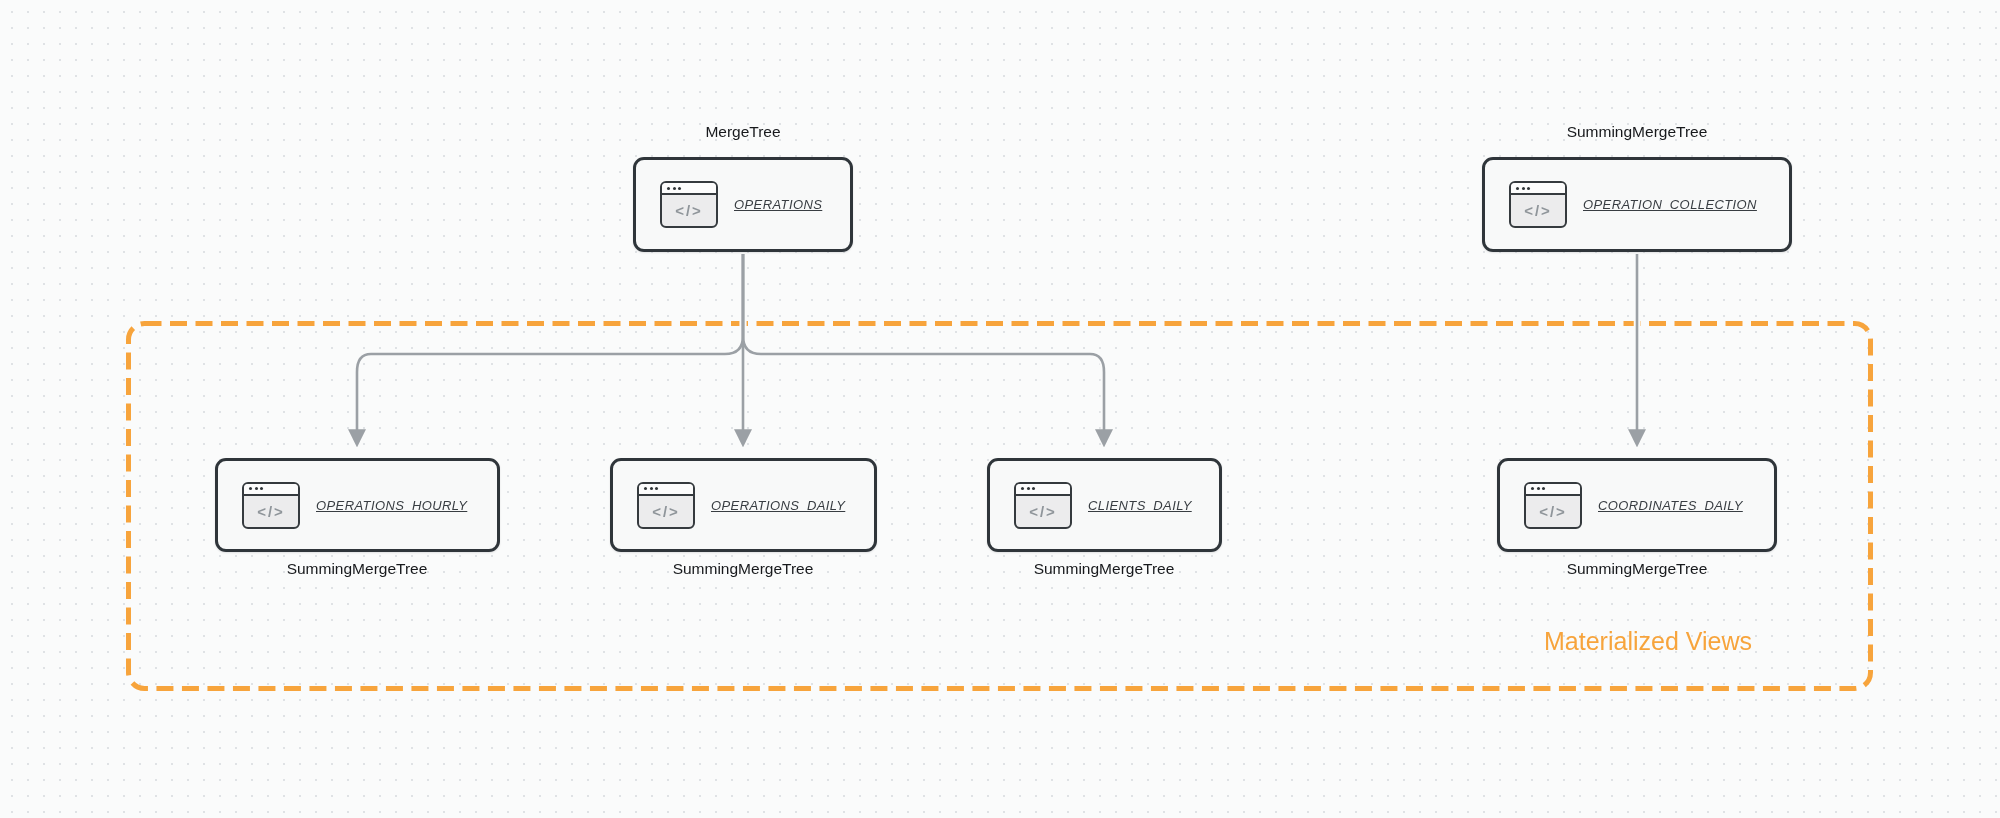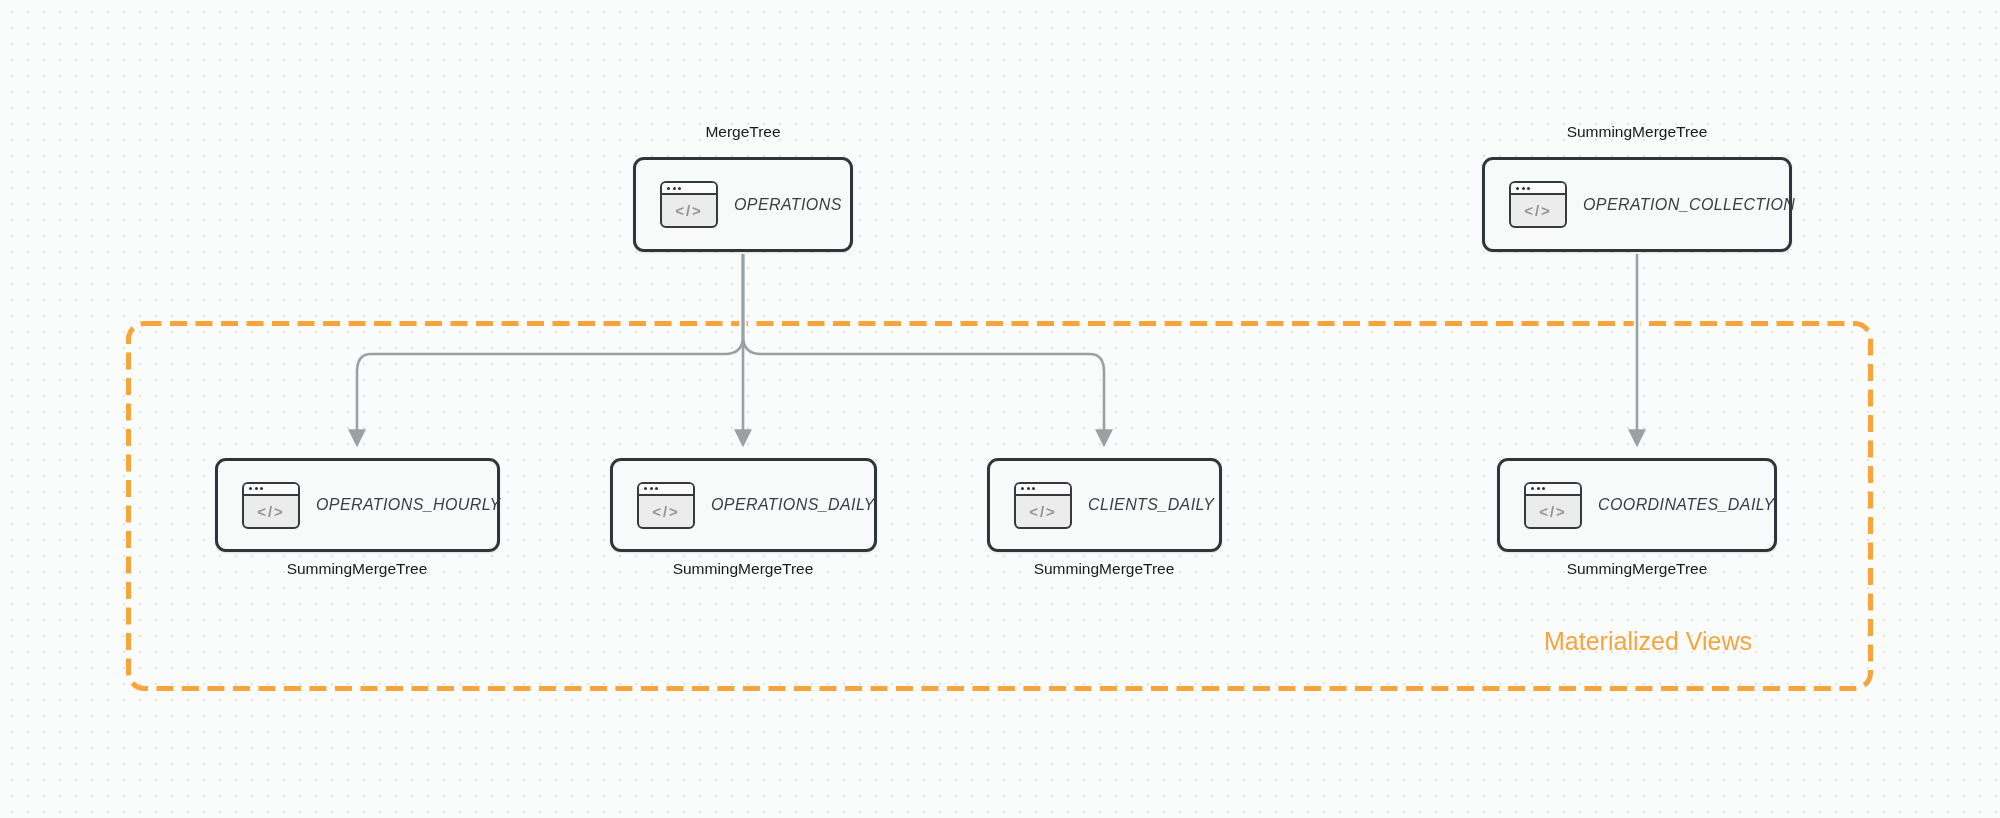--- a/index.html
+++ b/index.html
@@ -32,24 +32,25 @@
   }
   #n-operations          { left:633px;  top:157px; width:220px; }
   #n-operation-collection{ left:1482px; top:157px; width:310px; }
   #n-operations-hourly   { left:215px;  top:458px; width:285px; height:94px; }
   #n-operations-daily    { left:610px;  top:458px; width:267px; height:94px; }
   #n-clients-daily       { left:987px;  top:458px; width:235px; height:94px; }
   #n-coordinates-daily   { left:1497px; top:458px; width:280px; height:94px; }
 
   .node-label {
     font-style:italic;
-    font-size:16px;
+    font-size:13px;
     letter-spacing:0.4px;
     color:#383d42;
     white-space:nowrap;
+    text-decoration:underline;
   }
 
   
   .code-icon {
     width:58px; height:47px;
     border:2.5px solid #353a3e;
     border-radius:6px;
     background:#ececed;
     display:flex; flex-direction:column;
     overflow:hidden;

